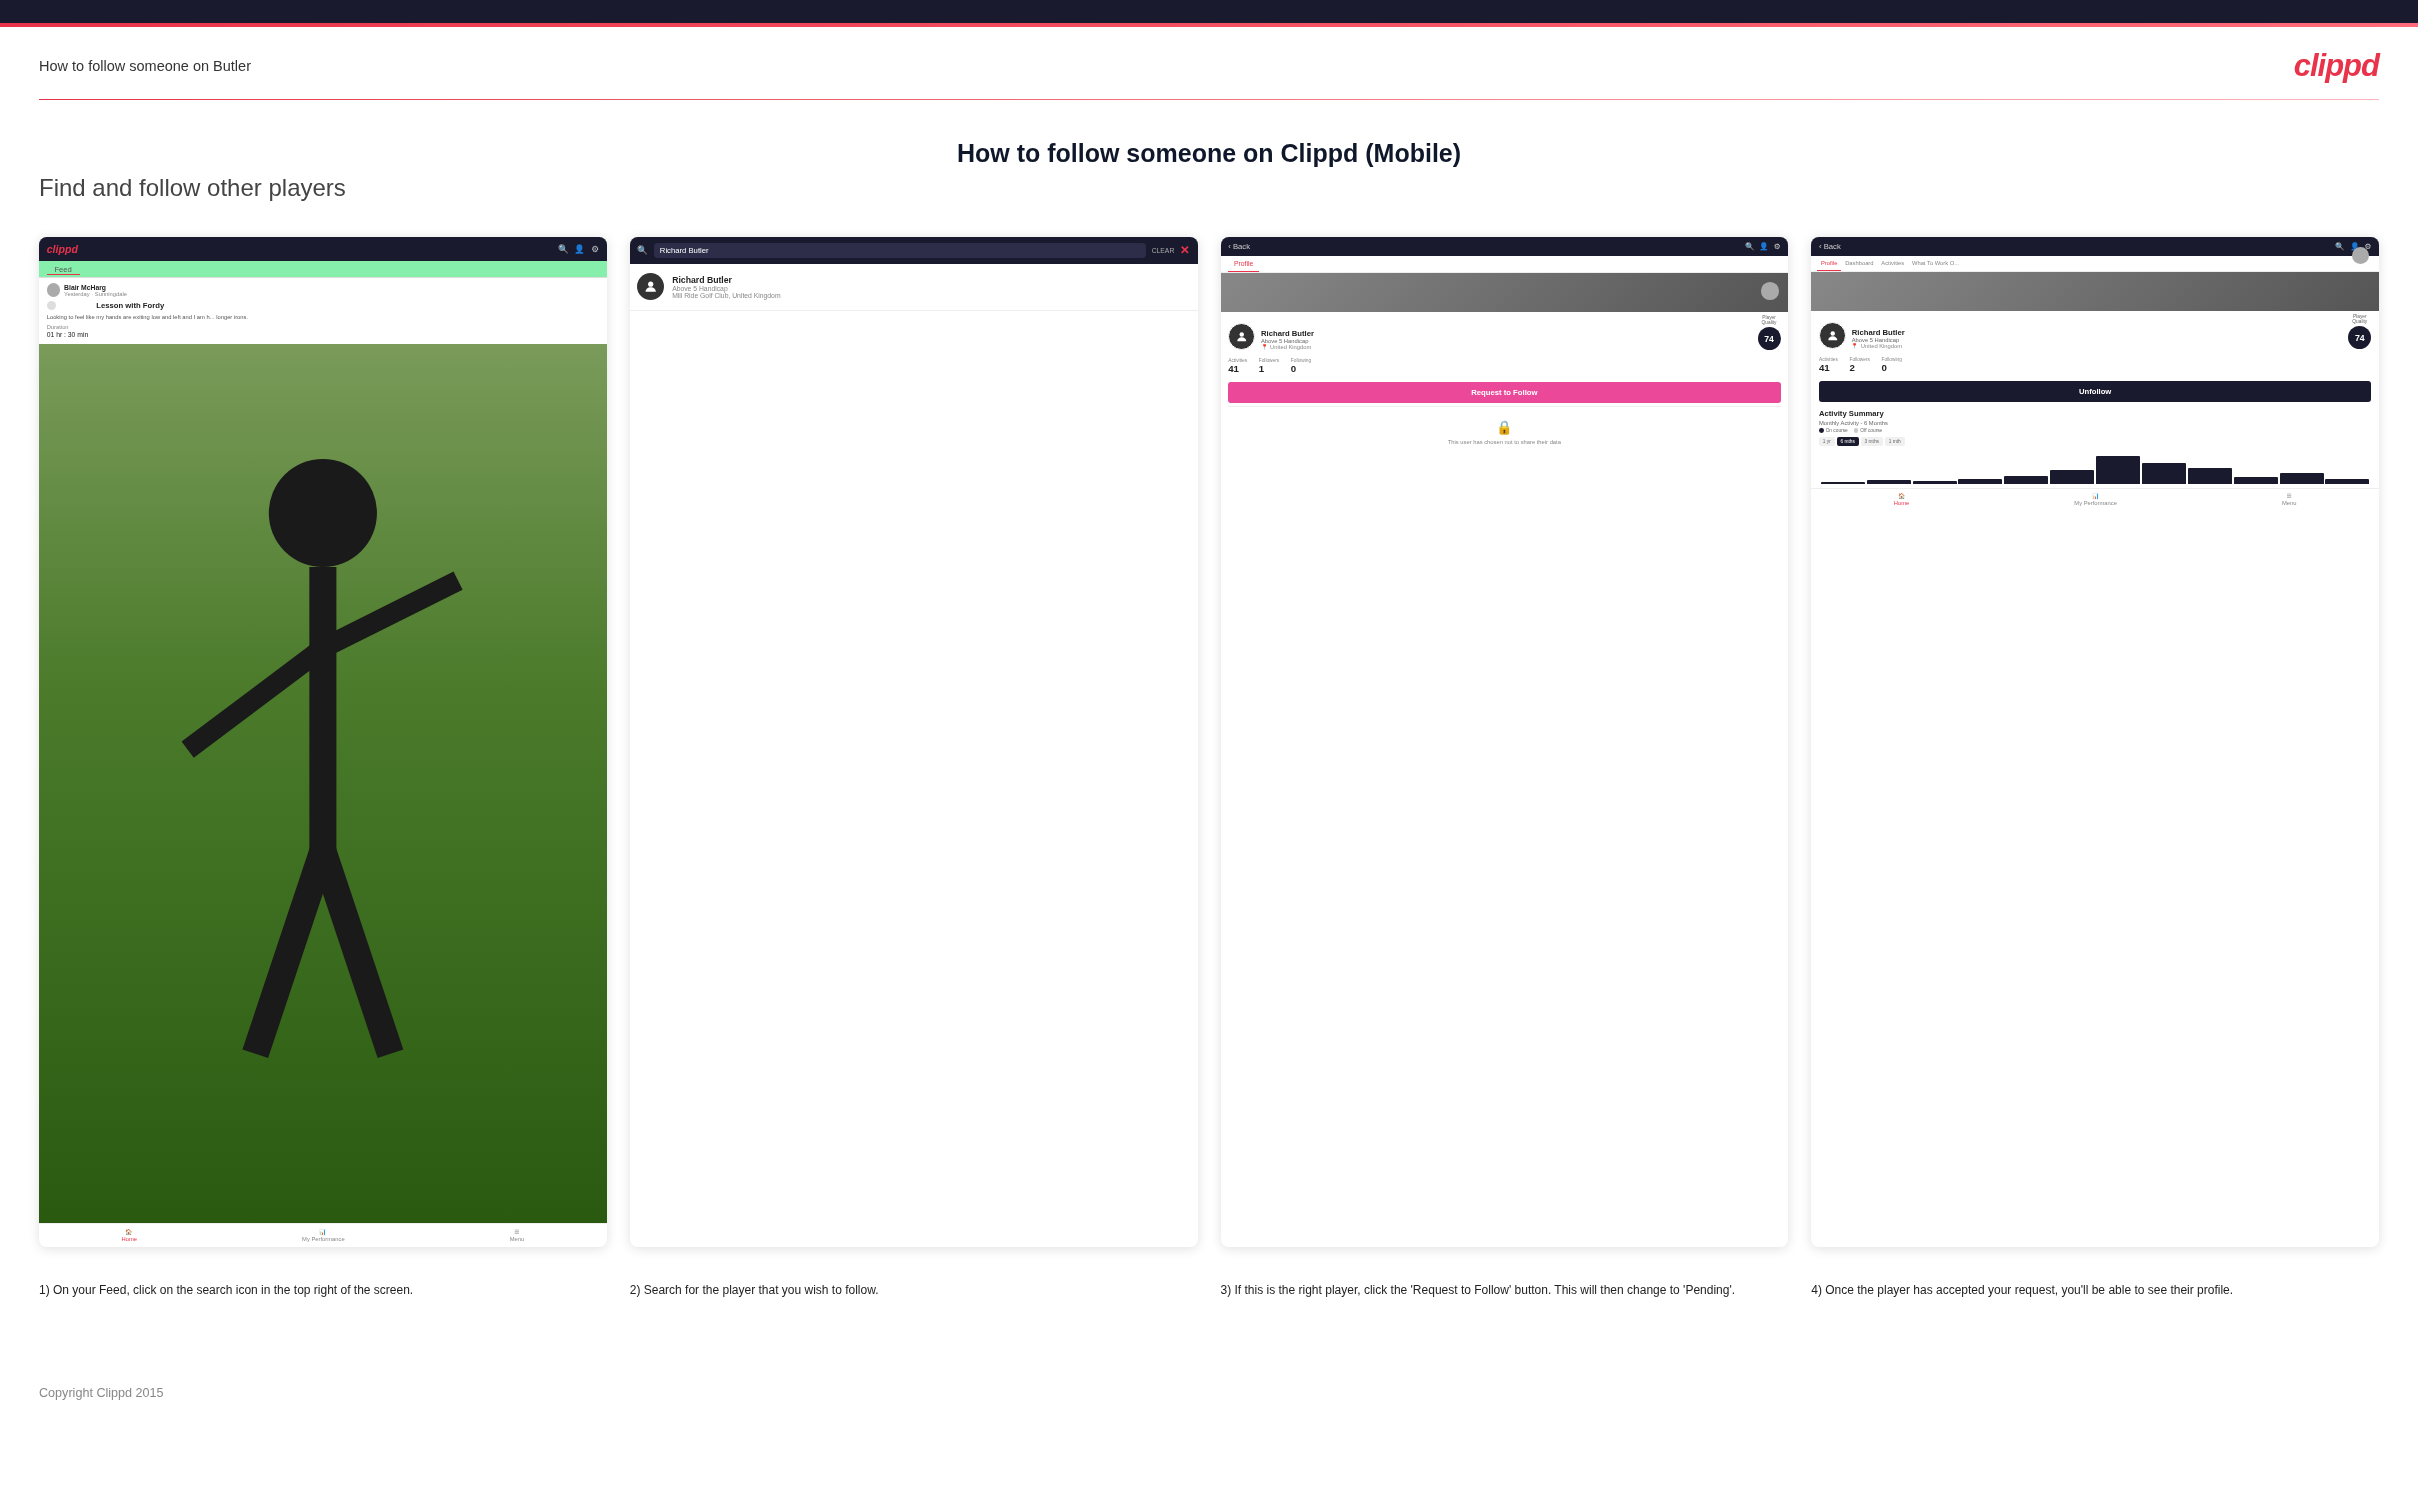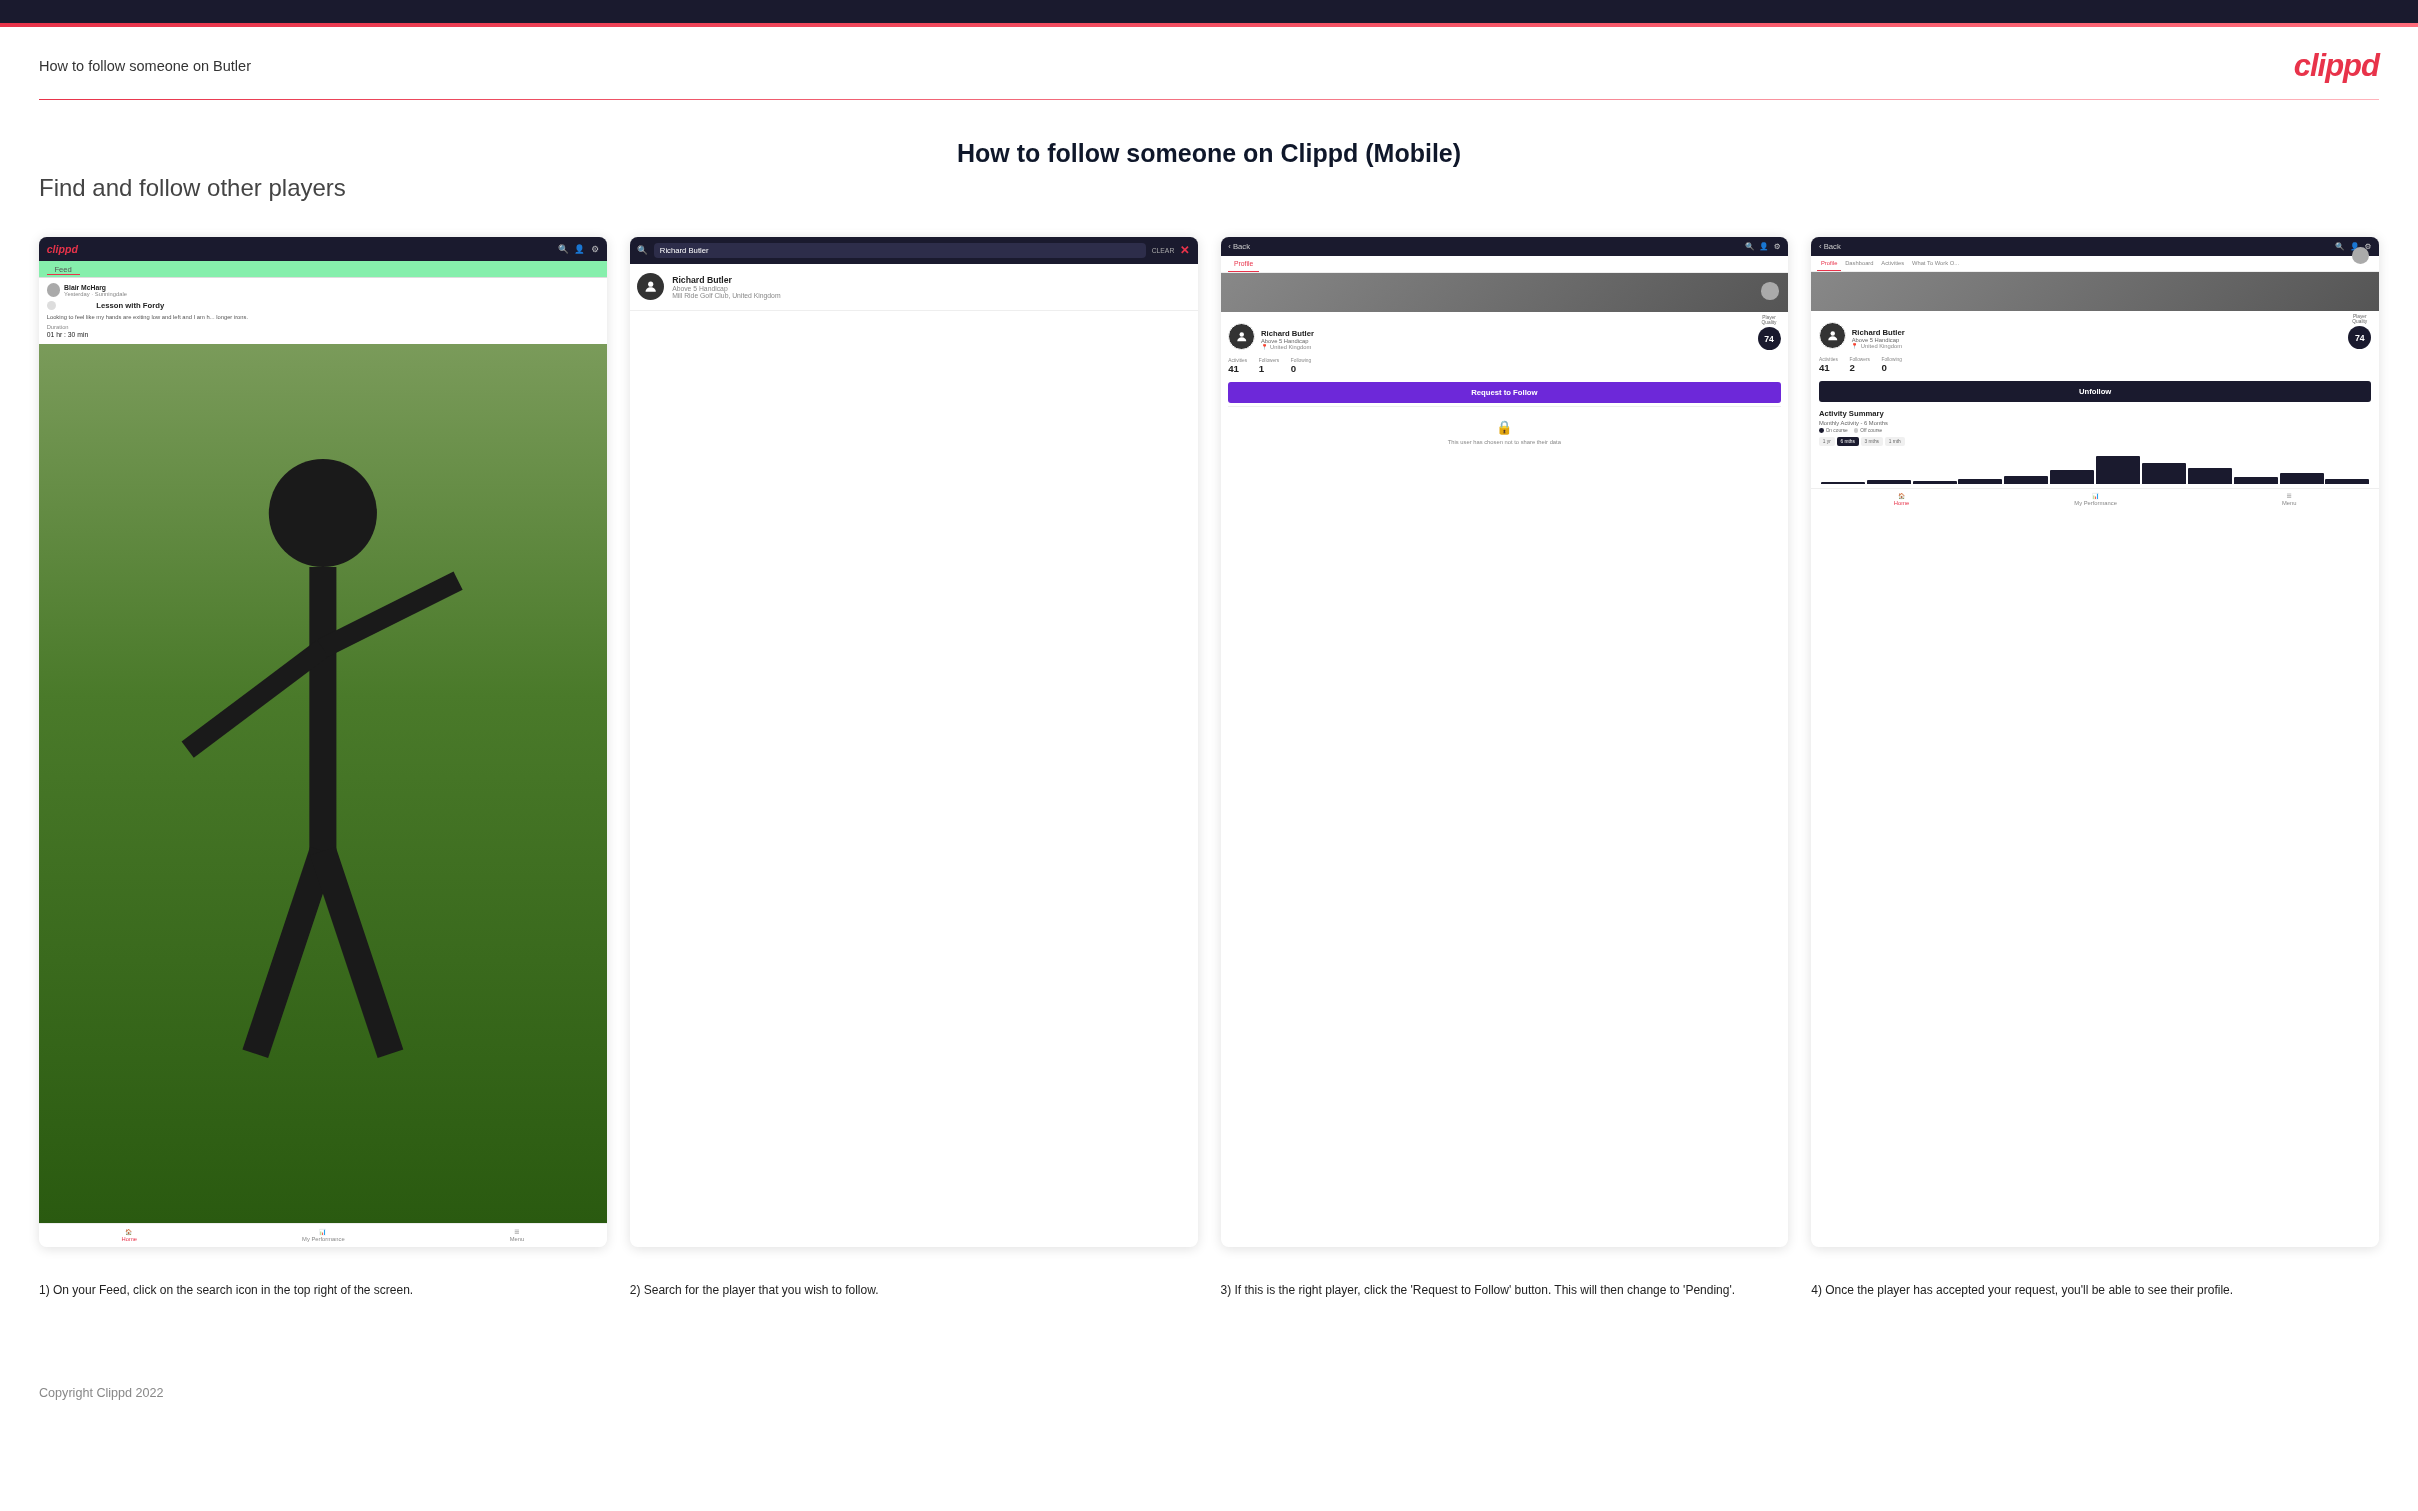--- a/index.html
+++ b/index.html
@@ -324,21 +324,21 @@
       justify-content: center;
     }
     .s3-stats {
       display: flex;
       padding: 3.9px 7.7px;
       gap: 11.6px;
     }
     .s3-stat-label { font-size: 4.8px; color: #888; }
     .s3-stat-val { font-size: 9.7px; font-weight: 700; color: #222; }
     .s3-follow-btn {
-      background: #6d28d9;
+      background: #ec4899;
       color: #fff;
       font-size: 7.7px;
       font-weight: 600;
       text-align: center;
       padding: 5.8px;
       margin: 3.9px 7.7px;
       border-radius: 2.9px;
     }
     .s3-private-msg {
       display: flex;
@@ -733,15 +733,15 @@
           </div>
         </div>
       </div>
       <p class="step-caption">4) Once the player has accepted your request, you'll be able to see their profile.</p>
     </div>
 
   </div>
 </div>
 
 <div class="footer">
-  <span>Copyright Clippd 2022</span>
+  <span>Copyright Clippd 2015</span>
 </div>
 
 
 </body></html>

